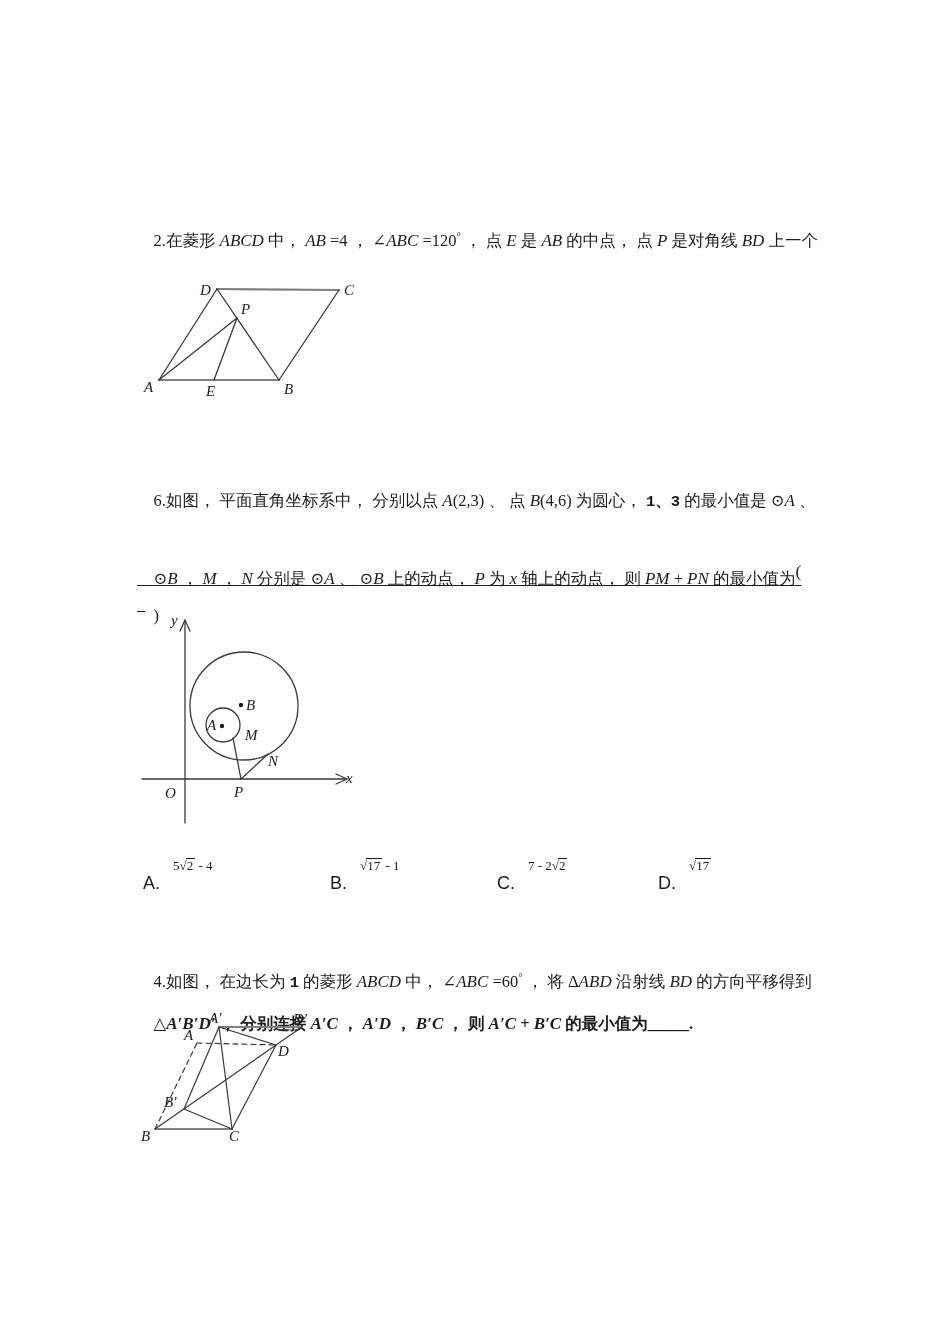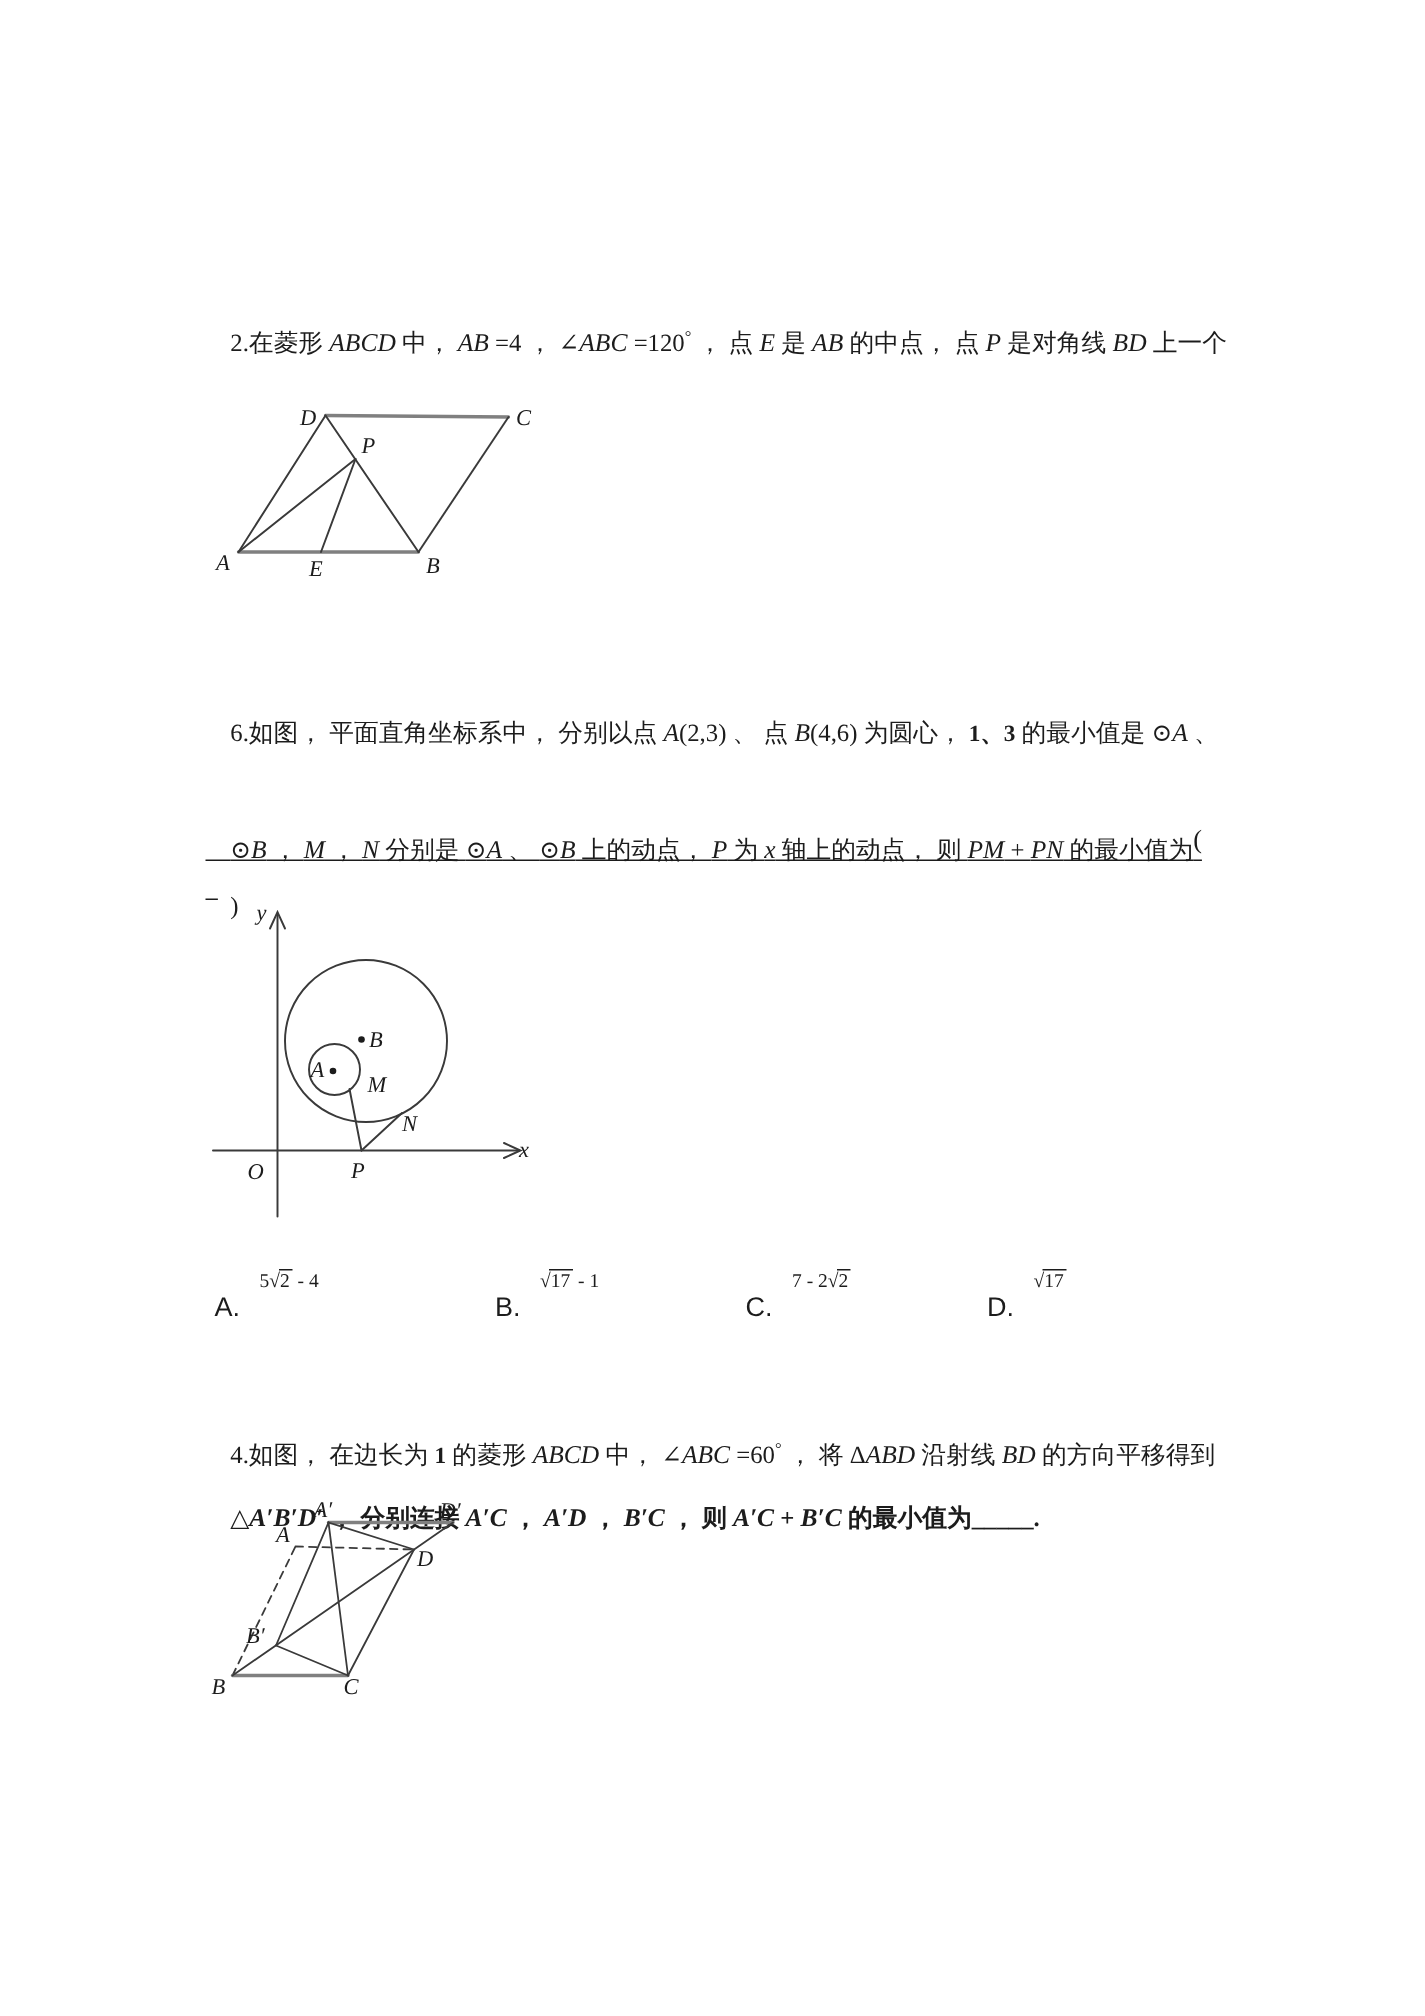--- a/index.html
+++ b/index.html
@@ -1,21 +1,21 @@
 <!DOCTYPE html>
 <html><head>
 <meta charset="utf-8">
 <style>
   html,body{margin:0;padding:0;background:#ffffff;}
   .page{position:relative;width:950px;height:1132px;background:#ffffff;overflow:hidden;
-        font-family:"Liberation Serif","DejaVu Serif",serif;color:#1c1c1c;}
+        font-family:"Liberation Serif","DejaVu Serif",serif;color:#1c1c1c;margin-top:12px;}
   .tline{position:absolute;font-size:16.5px;line-height:26px;white-space:pre;}
   .cjk{font-family:"Liberation Serif","DejaVu Serif",serif;}
   .mi{font-style:italic;font-family:"Liberation Serif","DejaVu Serif",serif;font-size:17px;}
-  .bold{font-weight:700;font-family:Liberation Serif, serif;font-size:15.5px;}
+  .bold{font-weight:700;font-family:Liberation Mono, monospace;font-size:15.5px;}
   .deg{font-size:11px;position:relative;top:-6px;}
   .praise{position:relative;top:-7px;font-size:17.5px;}
   .fig{position:absolute;}
   .fig-label{font-style:italic;font-family:"Liberation Serif","DejaVu Serif",serif;font-size:15px;fill:#1c1c1c;}
   .option{position:absolute;display:flex;align-items:flex-start;}
   .opt-label{font-family:"Liberation Sans","DejaVu Sans",sans-serif;font-size:18px;margin-top:15px;color:#1c1c1c;}
   .opt-formula{font-size:13px;margin-left:13px;margin-top:0;white-space:pre;}
   .radicand{display:inline-block;border-top:1.3px solid #1c1c1c;padding:0 2px 0 1px;line-height:1.15;}
   .sqrt-sign{margin-right:-1px;}
 </style>

